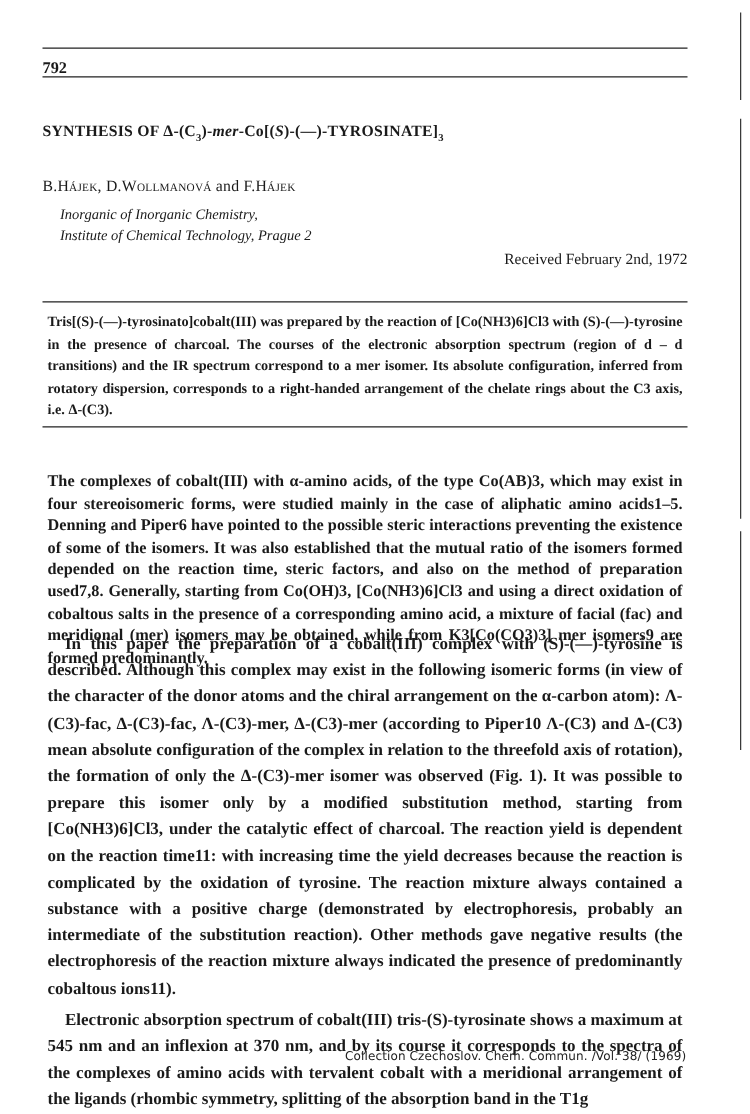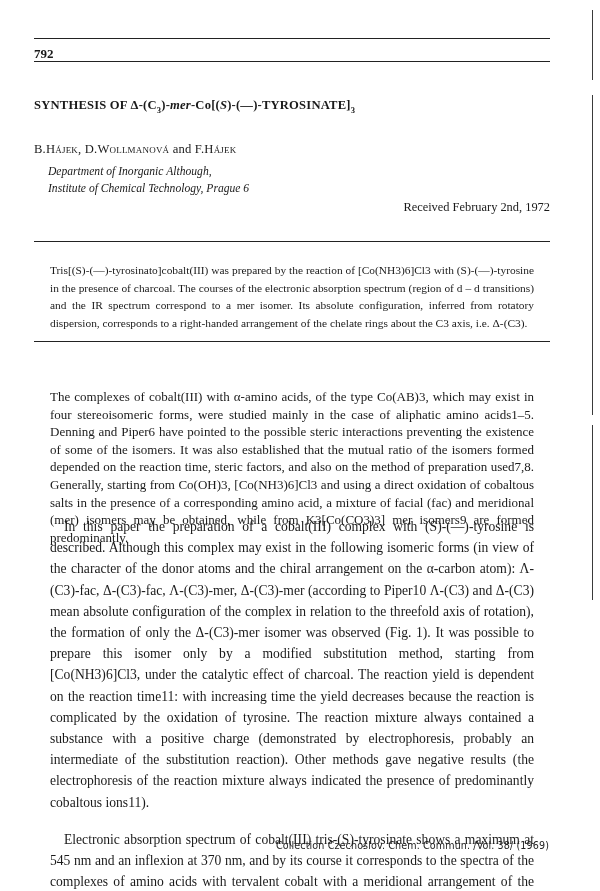--- a/index.html
+++ b/index.html
@@ -27,21 +27,21 @@
     font-size: 11.4px; line-height: 17.5px; text-align: justify;
   }
   .intro {
     position: absolute; left: 34px; top: 370px; width: 516px;
     font-size: 13px; line-height: 17.6px; text-align: justify;
   }
   .body {
     position: absolute; left: 34px; top: 497px; width: 516px;
     font-size: 13.6px; line-height: 21.2px; text-align: justify;
   }
-  .body p, .intro p, .abstract p { margin: 16px; }
+  .body p, .intro p, .abstract p { margin: 4px; font-weight: bold; }
   .body p { text-indent: 14px; }
   .body p + p { margin-top: 1px; }
   .footer {
     position: absolute; right: 51px; top: 840px; font-size: 9.6px;
     font-family: "DejaVu Sans", sans-serif; color: #222; letter-spacing: 0.1px;
   }
 </style>
 </head>
 <body>
 
@@ -53,22 +53,22 @@
 <div class="page-num">792</div>
 <div class="rule" style="top:61px;"></div>
 
 <div class="title"><span>SYNTHESIS OF Δ-(C</span><sub>3</sub><span>)-</span><i>mer</i><span>-Co[(</span><i>S</i><span>)-(—)-TYROSINATE]</span><sub>3</sub></div>
 
 <div class="authors">
   <span><span>B.</span><span class="sc">Hájek</span></span><span>, </span><span><span>D.</span><span class="sc">Wollmanová</span></span><span> and </span><span><span>F.</span><span class="sc">Hájek</span></span>
 </div>
 
 <div class="affil">
-  <div>Department of Inorganic Although,</div>
-  <div>Institute of Chemical Technology, Prague 6</div>
+  <div>Inorganic of Inorganic Chemistry,</div>
+  <div>Institute of Chemical Technology, Prague 2</div>
 </div>
 
 <div class="received">Received February 2nd, 1972</div>
 
 <div class="rule" style="top:241px;"></div>
 <div class="abstract" style="top:246px;">
   <p>Tris[(S)-(—)-tyrosinato]cobalt(III) was prepared by the reaction of [Co(NH3)6]Cl3 with (S)-(—)-tyrosine in the presence of charcoal. The courses of the electronic absorption spectrum (region of d – d transitions) and the IR spectrum correspond to a mer isomer. Its absolute configuration, inferred from rotatory dispersion, corresponds to a right-handed arrangement of the chelate rings about the C3 axis, i.e. Δ-(C3).</p>
 </div>
 <div class="rule" style="top:341px;border-top-width:1px;"></div>
 

